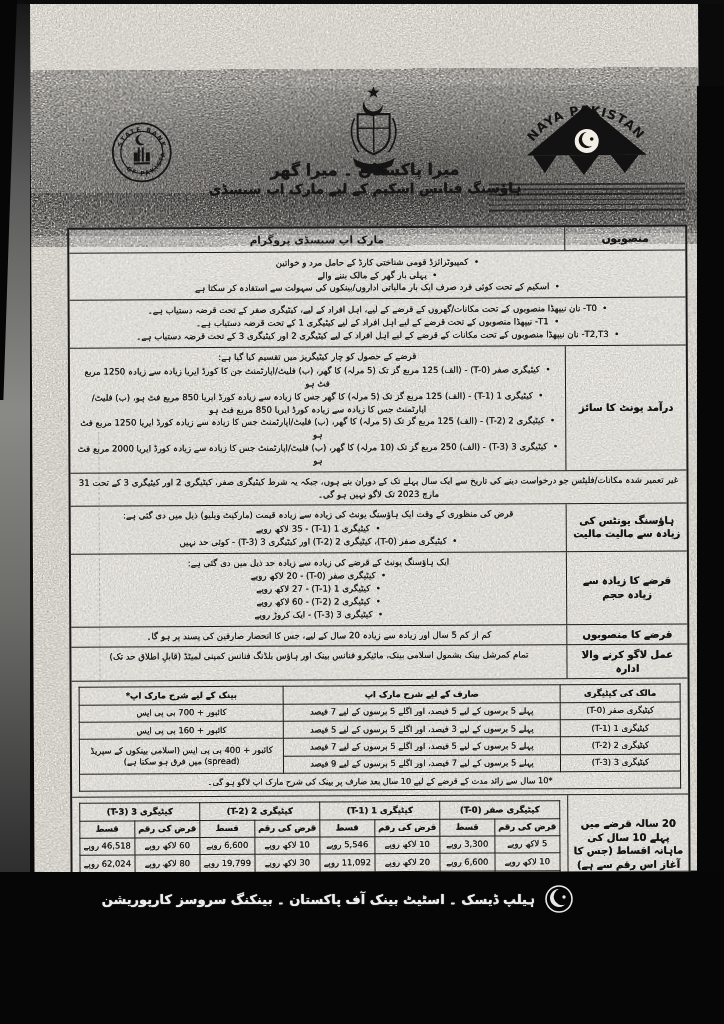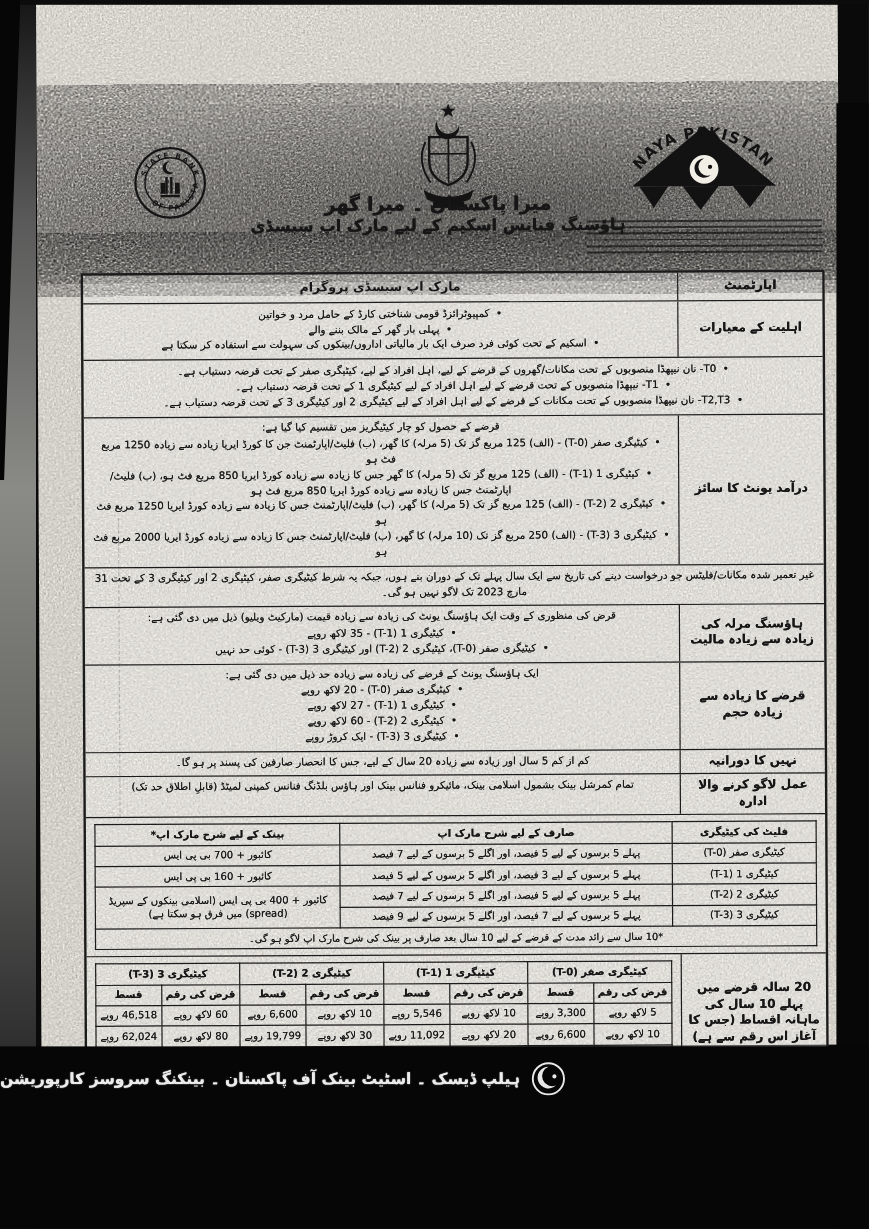--- a/index.html
+++ b/index.html
@@ -57,21 +57,21 @@
 
   table.inner{width:100%;border-collapse:collapse;font-size:8.4px;margin:2px 0;background:transparent}
   table.inner th,table.inner td{border:1px solid #1b1b1b;padding:2.5px 3px;text-align:center;line-height:1.35;
     text-shadow:0 0 .4px #333}
   table.inner th{font-weight:bold}
   table.inner td{font-weight:normal}
   .foot-note{font-size:8.2px;text-align:center;padding:1px 0 2px;text-shadow:0 0 .4px #333}
 
   
   .footer-line{position:absolute;left:0;top:884px;width:574px;display:flex;direction:rtl;
-    justify-content:flex-end;align-items:center;gap:9px;z-index:8;color:#ececec}
+    justify-content:flex-start;align-items:center;gap:9px;z-index:8;color:#ececec}
   .footer-text{font-size:13px;font-weight:bold;letter-spacing:.3px;text-shadow:0 0 1px #fff}
 </style>
 </head>
 <body>
 
 <div class="left-strip"></div>
 <div class="top-line"></div>
 
 <div class="scan-page">
 
@@ -140,26 +140,25 @@
   <div class="title-block">
     <div class="title1">میرا پاکستان ۔ میرا گھر</div>
     <div class="title2">ہاؤسنگ فنانس اسکیم کے لیے مارک اپ سبسڈی</div>
   </div>
 
   <div class="fold"></div>
 
   <div class="main-table">
 
     <div class="trow hdr">
-      <div class="lbl">اپارٹمنٹ</div>
+      <div class="lbl">منصوبوں</div>
       <div class="cnt">مارک اپ سبسڈی پروگرام</div>
     </div>
 
     <div class="trow">
-      <div class="lbl">اہلیت کے معیارات</div>
       <div class="cnt">
         <ul class="blt">
           <li>کمپیوٹرائزڈ قومی شناختی کارڈ کے حامل مرد و خواتین</li>
           <li>پہلی بار گھر کے مالک بننے والے</li>
           <li>اسکیم کے تحت کوئی فرد صرف ایک بار مالیاتی اداروں/بینکوں کی سہولت سے استفادہ کر سکتا ہے</li>
         </ul>
       </div>
     </div>
 
     <div class="trow">
@@ -185,21 +184,21 @@
       </div>
     </div>
 
     <div class="trow">
       <div class="cnt">
           <div class="cline">غیر تعمیر شدہ مکانات/فلیٹس جو درخواست دینے کی تاریخ سے ایک سال پہلے تک کے دوران بنے ہوں، جبکہ یہ شرط کیٹیگری صفر، کیٹیگری 2 اور کیٹیگری 3 کے تحت 31 مارچ 2023 تک لاگو نہیں ہو گی۔</div>
         </div>
     </div>
 
     <div class="trow">
-      <div class="lbl">ہاؤسنگ مرلہ کی زیادہ سے زیادہ مالیت</div>
+      <div class="lbl">ہاؤسنگ یونٹس کی زیادہ سے مالیت مالیت</div>
       <div class="cnt">
         <div class="intro">قرض کی منظوری کے وقت ایک ہاؤسنگ یونٹ کی زیادہ سے زیادہ قیمت (مارکیٹ ویلیو) ذیل میں دی گئی ہے:</div>
         <ul class="blt">
           <li>کیٹیگری 1 (T-1) - 35 لاکھ روپے</li>
           <li>کیٹیگری صفر (T-0)، کیٹیگری 2 (T-2) اور کیٹیگری 3 (T-3) - کوئی حد نہیں</li>
         </ul>
       </div>
     </div>
 
     <div class="trow">
@@ -209,39 +208,39 @@
         <ul class="blt">
           <li>کیٹیگری صفر (T-0) - 20 لاکھ روپے</li>
           <li>کیٹیگری 1 (T-1) - 27 لاکھ روپے</li>
           <li>کیٹیگری 2 (T-2) - 60 لاکھ روپے</li>
           <li>کیٹیگری 3 (T-3) - ایک کروڑ روپے</li>
         </ul>
       </div>
     </div>
 
     <div class="trow">
-      <div class="lbl">نہیں کا دورانیہ</div>
+      <div class="lbl">قرضے کا منصوبوں</div>
       <div class="cnt">
           <div class="cline">کم از کم 5 سال اور زیادہ سے زیادہ 20 سال کے لیے، جس کا انحصار صارفین کی پسند پر ہو گا۔</div>
         </div>
     </div>
 
     <div class="trow">
       <div class="lbl">عمل لاگو کرنے والا ادارہ</div>
       <div class="cnt">
           <div class="cline">تمام کمرشل بینک بشمول اسلامی بینک، مائیکرو فنانس بینک اور ہاؤس بلڈنگ فنانس کمپنی لمیٹڈ (قابلِ اطلاق حد تک)</div>
         </div>
     </div>
 
     <div class="trow">
       <div class="cnt">
         <table class="inner">
           <tbody>
           <tr>
-            <th style="width:20%">فلیٹ کی کیٹیگری</th>
+            <th style="width:20%">مالک کی کیٹیگری</th>
             <th style="width:46%">صارف کے لیے شرح مارک اپ</th>
             <th style="width:34%">بینک کے لیے شرح مارک اپ*</th>
           </tr>
           <tr>
             <td>کیٹیگری صفر (T-0)</td>
             <td>پہلے 5 برسوں کے لیے 5 فیصد، اور اگلے 5 برسوں کے لیے 7 فیصد</td>
             <td>کائبور + 700 بی پی ایس</td>
           </tr>
           <tr>
             <td>کیٹیگری 1 (T-1)</td>

